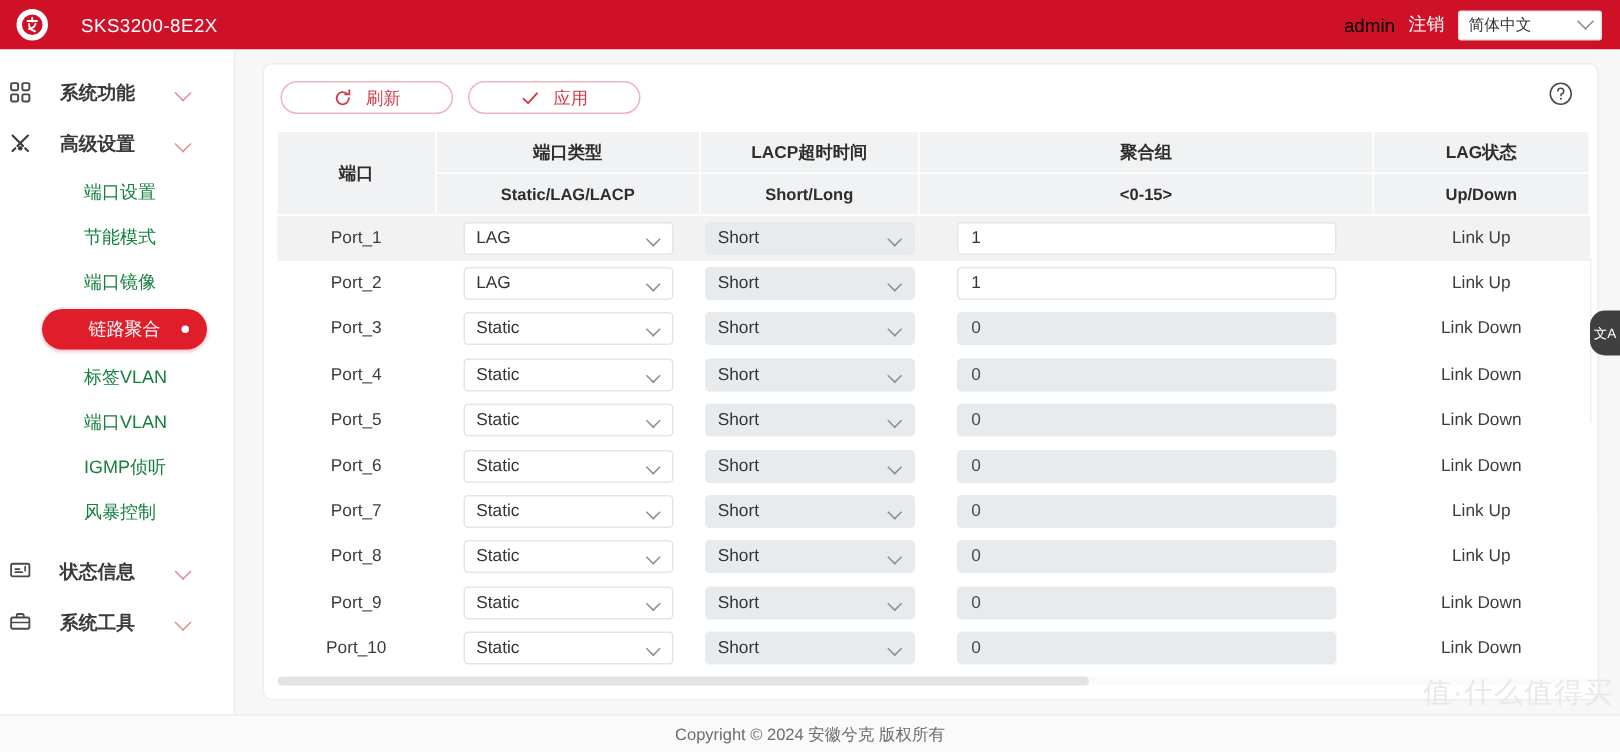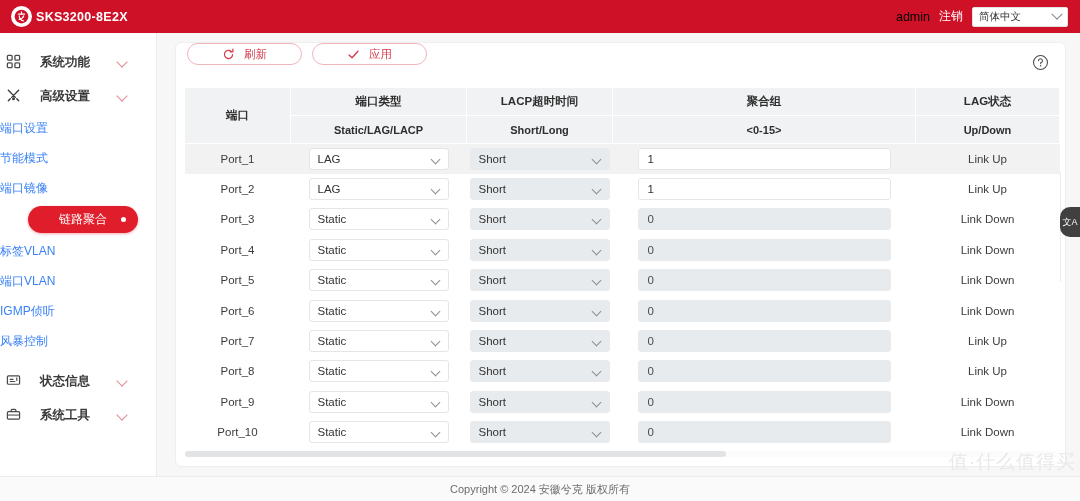--- a/index.html
+++ b/index.html
@@ -20,21 +20,21 @@
   }
   .logo-wrap { display: flex; align-items: center; padding-left: 11px; }
   .logo-circle {
     width: 21px; height: 21px; border-radius: 50%;
     background: #ffffff;
     display: flex; align-items: center; justify-content: center;
     flex-shrink: 0;
   }
   .logo-circle svg { display: block; }
   .device-name {
-    margin-left: 4px; font-size: 12.5px; font-weight: bold;
+    margin-left: 22px; font-size: 12.5px; font-weight: normal;
     letter-spacing: .3px; color: #ffffff;
   }
   .topbar-right {
     margin-left: auto; display: flex; align-items: center;
     padding-right: 12px; gap: 9px;
   }
   .admin-name { font-size: 12.5px; color: #000000; }
   .logout-link { font-size: 12px; color: #fff; cursor: pointer; }
   .lang-select {
     width: 96px; height: 20px; background: #fff; border: 1px solid #e2e2e2;
@@ -64,21 +64,21 @@
     margin-left: 18px; font-size: 12.5px; color: #3a3a3a; font-weight: 600;
   }
   .nav-caret {
     margin-left: auto; margin-right: 30px;
     width: 8px; height: 8px;
     border-right: 1.5px solid #e08b94; border-bottom: 1.5px solid #e08b94;
     transform: rotate(45deg);
   }
   .nav-sub {
     display: flex; align-items: center; height: 30px;
-    font-size: 12px; color: #3b82f6; cursor: pointer;
+    padding-left: 56px; font-size: 12px; color: #15803d; cursor: pointer;
   }
   .nav-sub.active {
     margin: 3px 18px 3px 28px; padding-left: 0; height: 27px;
     background: #e01e2b; border-radius: 14px;
     color: #ffffff; justify-content: center; position: relative;
     box-shadow: 0 1px 3px rgba(210,20,40,.35);
   }
   .nav-sub.active .dot {
     position: absolute; right: 12px; top: 50%; margin-top: -2.5px;
     width: 5px; height: 5px; border-radius: 50%; background: #fff;
@@ -89,21 +89,21 @@
     position: absolute; top: 33px; left: 157px;
     width: 923px; height: 443px; background: #f7f7f7;
     padding: 9px 14px 0 18px;
   }
   .card {
     width: 891px; height: 425px; background: #ffffff;
     border: 1px solid #eeeeee; border-radius: 6px;
     position: relative; overflow: hidden;
   }
   .toolbar {
-    height: 44px; display: flex; 
+    height: 44px; display: flex; align-items: center;
     padding-left: 11px; gap: 10px; position: relative;
   }
   .btn {
     width: 115px; height: 22px; border-radius: 11px;
     border: 1px solid #f0b5bc; background: #ffffff;
     display: flex; align-items: center; justify-content: center;
     gap: 9px; font-size: 11.5px; color: #d4394a; cursor: pointer;
   }
   .btn svg { display: block; }
   .help-ico {

